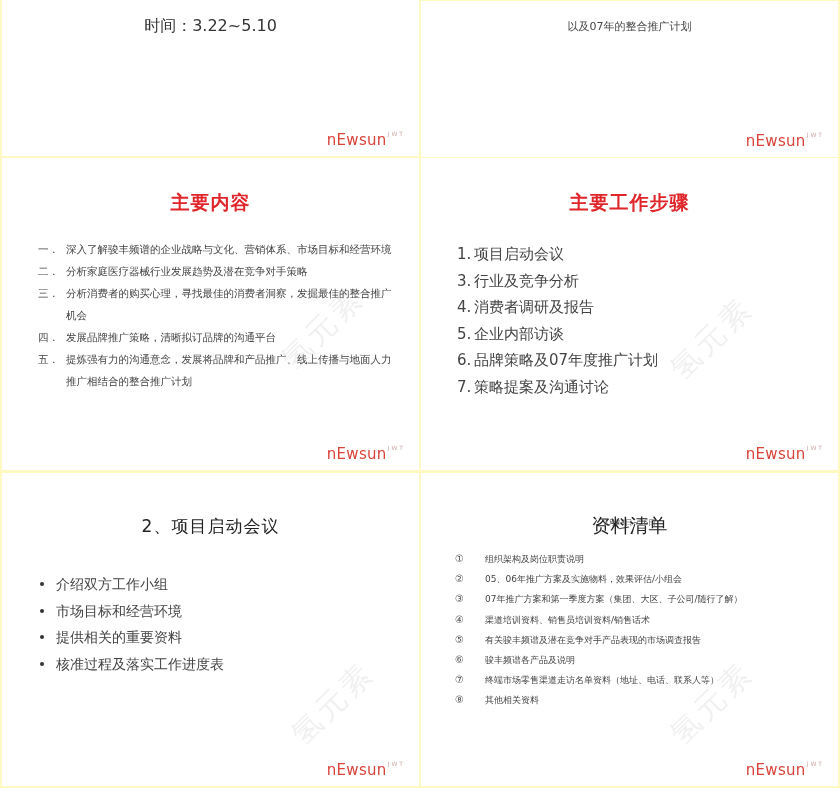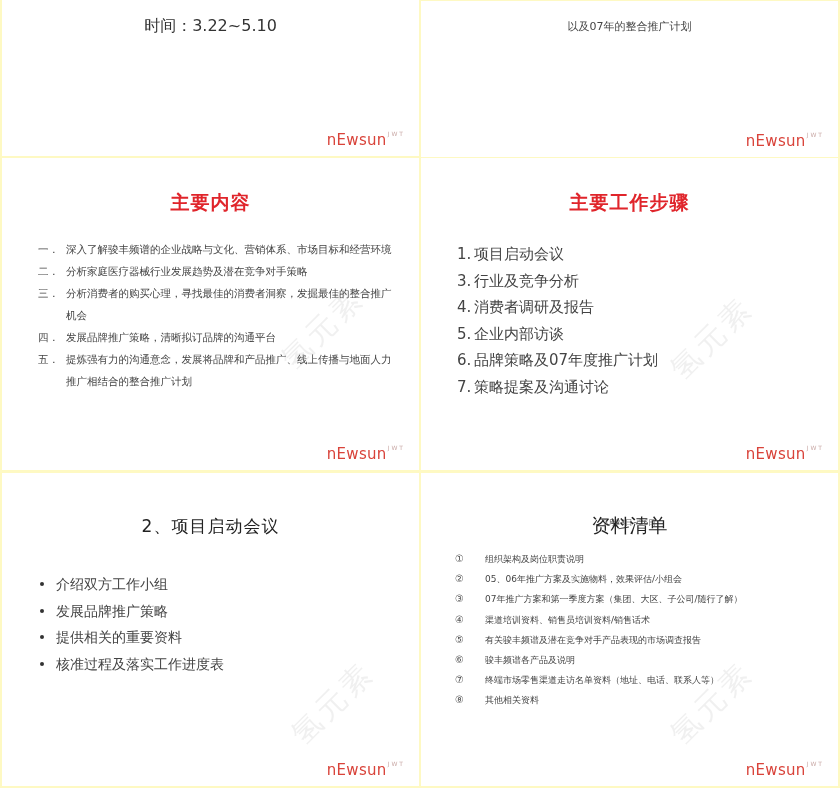--- a/index.html
+++ b/index.html
@@ -122,21 +122,21 @@
   <div class="slide" id="s5">
     <div class="watermark" style="left:280px; top:210px;">氢元素</div>
     <div class="dark-title">2、项目启动会议</div>
     <ul class="bullet-list">
       <li>
           <span class="dot"></span>
           <span>介绍双方工作小组</span>
         </li>
       <li>
           <span class="dot"></span>
-          <span>发展品牌推广策略</span>
+          <span>市场目标和经营环境</span>
         </li>
       <li>
           <span class="dot"></span>
           <span>提供相关的重要资料</span>
         </li>
       <li>
           <span class="dot"></span>
           <span>核准过程及落实工作进度表</span>
         </li>
     </ul>

